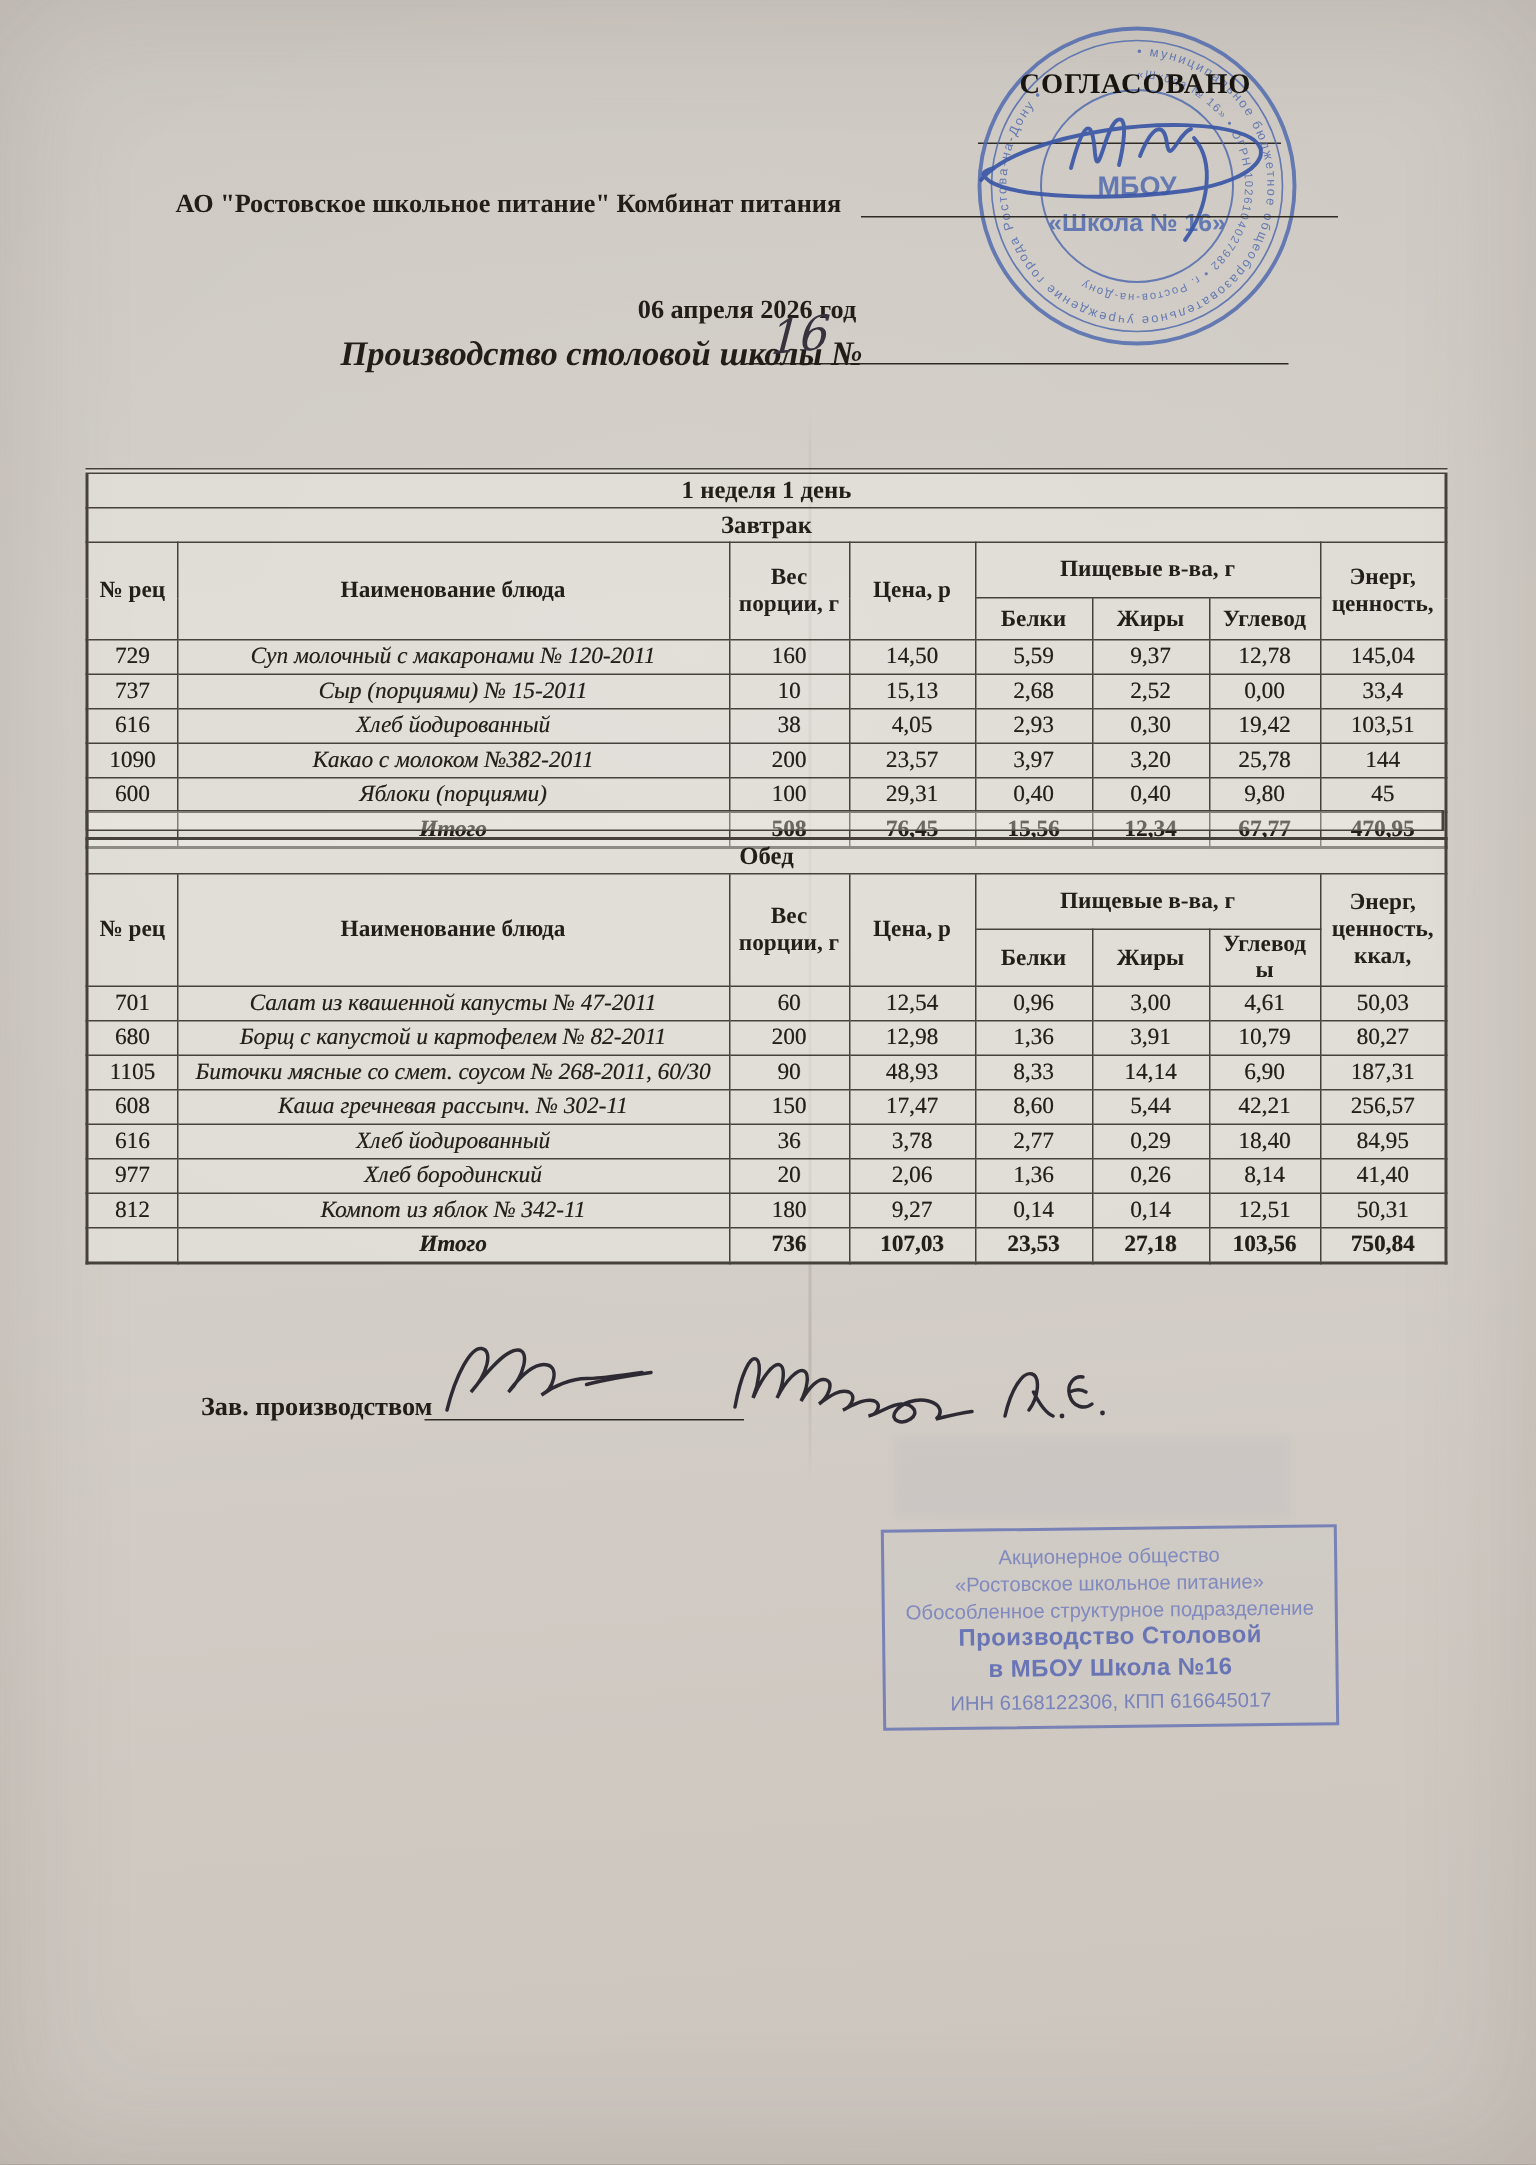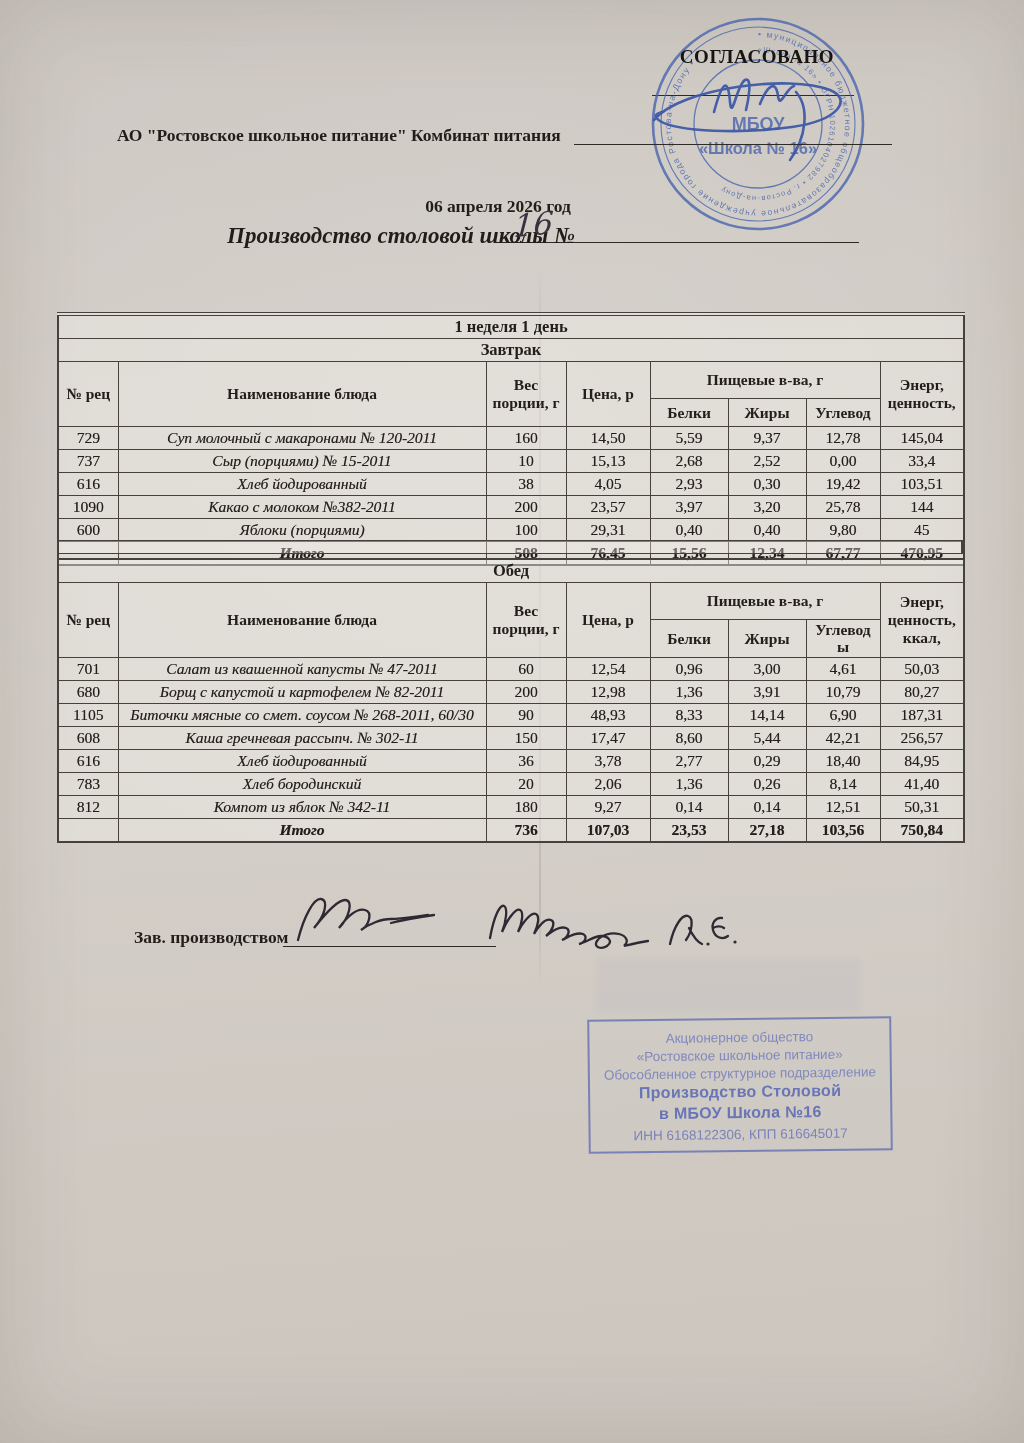--- a/index.html
+++ b/index.html
@@ -276,21 +276,21 @@
             <td>616</td>
             <td class="c-name">Хлеб йодированный</td>
             <td>36</td>
             <td>3,78</td>
             <td>2,77</td>
             <td>0,29</td>
             <td>18,40</td>
             <td>84,95</td>
           </tr>
           <tr>
-            <td>783</td>
+            <td>977</td>
             <td class="c-name">Хлеб бородинский</td>
             <td>20</td>
             <td>2,06</td>
             <td>1,36</td>
             <td>0,26</td>
             <td>8,14</td>
             <td>41,40</td>
           </tr>
           <tr>
             <td>812</td>

